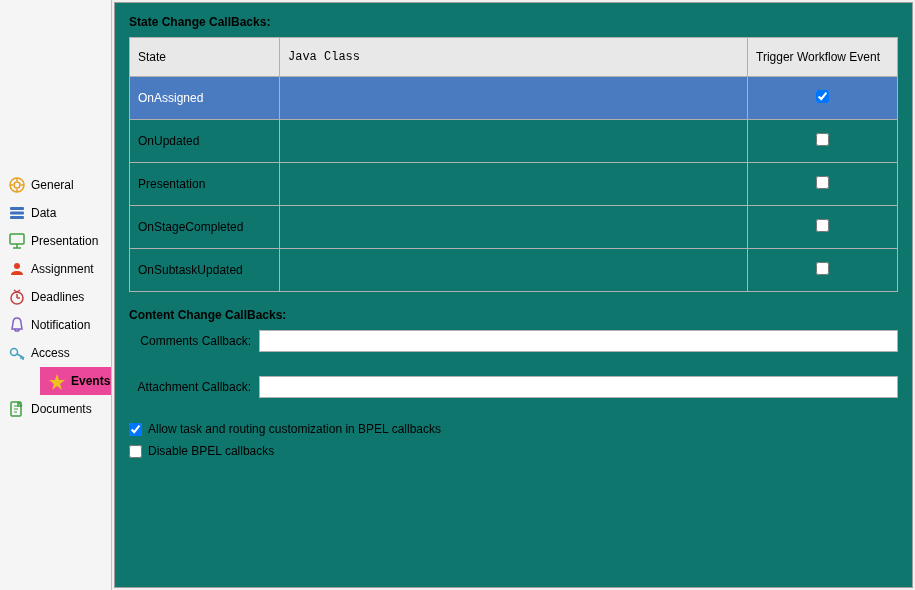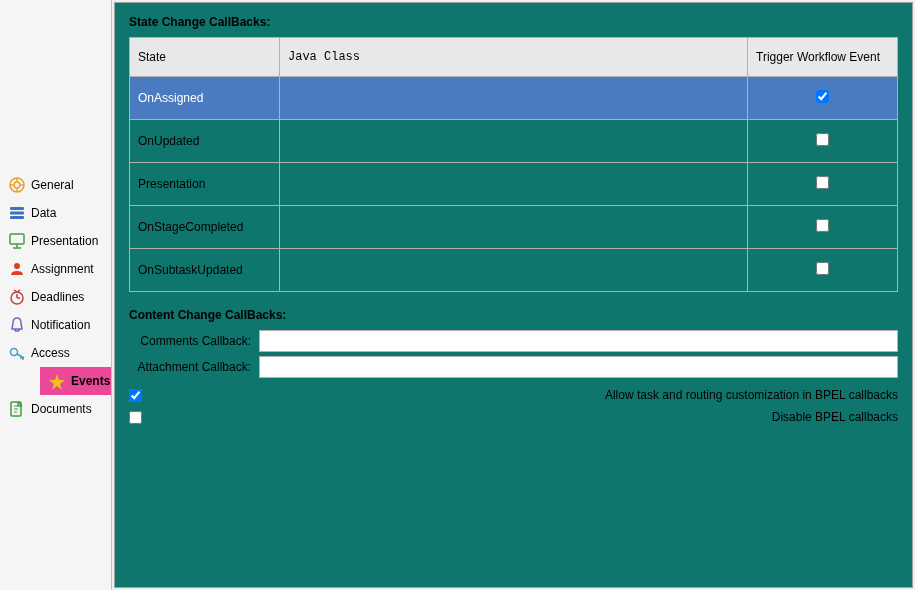--- a/index.html
+++ b/index.html
@@ -96,21 +96,21 @@
       text-align: center;
     }
 
     
     .content-section {
       margin-top: 8px;
     }
     .form-row {
       display: flex;
       align-items: center;
-      margin-bottom: 4px;
+      margin-bottom: 24px;
     }
     .form-label {
       width: 130px;
       text-align: right;
       padding-right: 8px;
       font-size: 12px;
       flex-shrink: 0;
     }
     .form-input {
       flex: 1;
@@ -120,21 +120,20 @@
       font-size: 12px;
       padding: 2px 4px;
     }
 
     .checkbox-row {
       display: flex;
       align-items: center;
       margin-bottom: 8px;
       gap: 6px;
       font-size: 12px;
-      justify-content: space-between;
     }
     .checkbox-row input[type=checkbox] {
       margin: 0;
     }
   </style>
 </head>
 <body>
 
 <div class="sidebar">
   <div class="sidebar-item">

